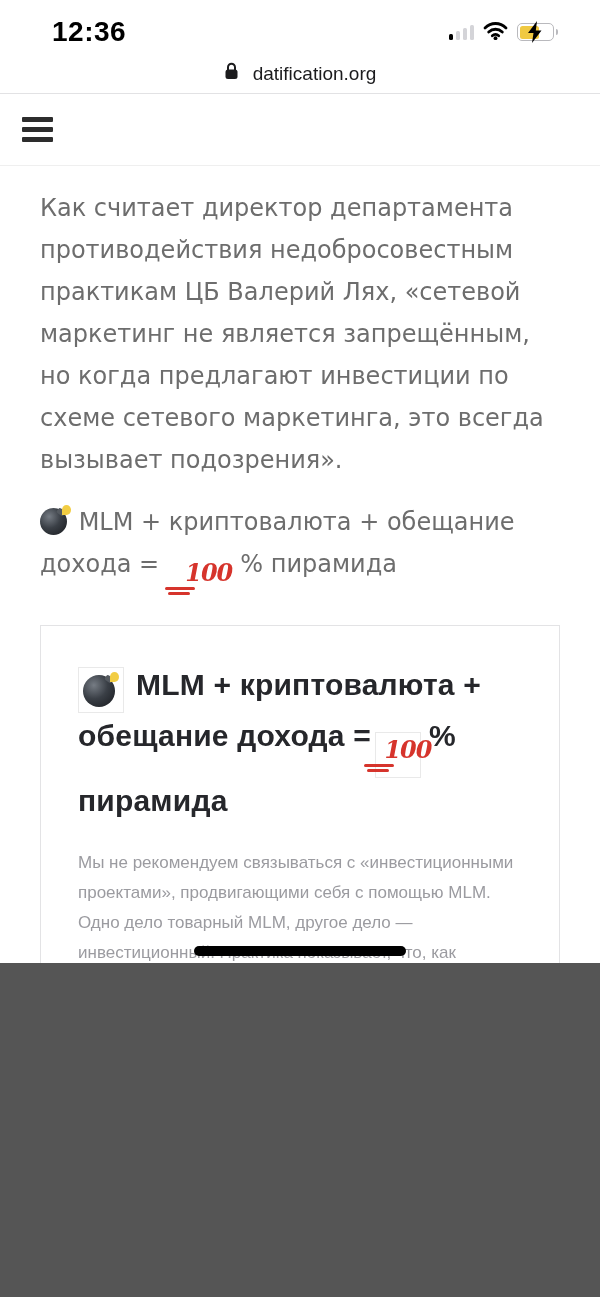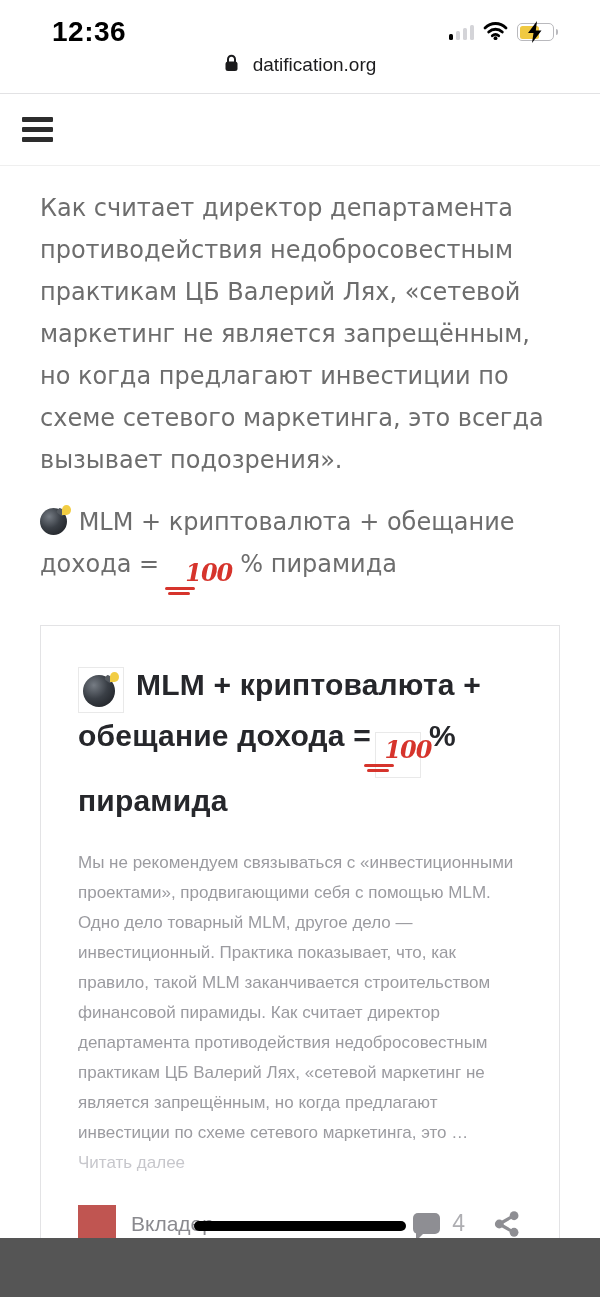--- a/index.html
+++ b/index.html
@@ -1,21 +1,21 @@
 <!DOCTYPE html>
 <html><head>
 <meta charset="utf-8">
 <style>
   * { box-sizing: border-box; margin: 0; padding: 0; }
   html, body { background: #555; }
   body { font-family: "Liberation Sans", sans-serif; }
   .screen {
     position: relative;
     width: 600px;
-    height: 1238px;
+    height: 963px;
     margin: 0 auto;
     background: #ffffff;
     overflow: hidden;
   }
 
   
   .browser-chrome { background: #fff; border-bottom: 1px solid #e2e2e4; }
   .status-bar {
     height: 54px;
     display: flex;
@@ -45,21 +45,21 @@
   }
   .battery .cap {
     position: absolute; right: -4px; top: 6px;
     width: 2.5px; height: 6px; background: #b9b9bd;
     border-radius: 0 2px 2px 0;
   }
   .battery svg { position: absolute; left: 9px; top: -2px; }
 
   .url-bar {
     height: 39px;
-    display: flex; justify-content: center; gap: 14px;
+    display: flex; align-items: center; justify-content: center; gap: 14px;
     font-size: 19px; color: #1b1b1d;
   }
 
   
   .site-header {
     height: 72px; background: #fff;
     display: flex; align-items: center;
     padding-left: 22px;
     border-bottom: 1px solid #efefef;
   }

